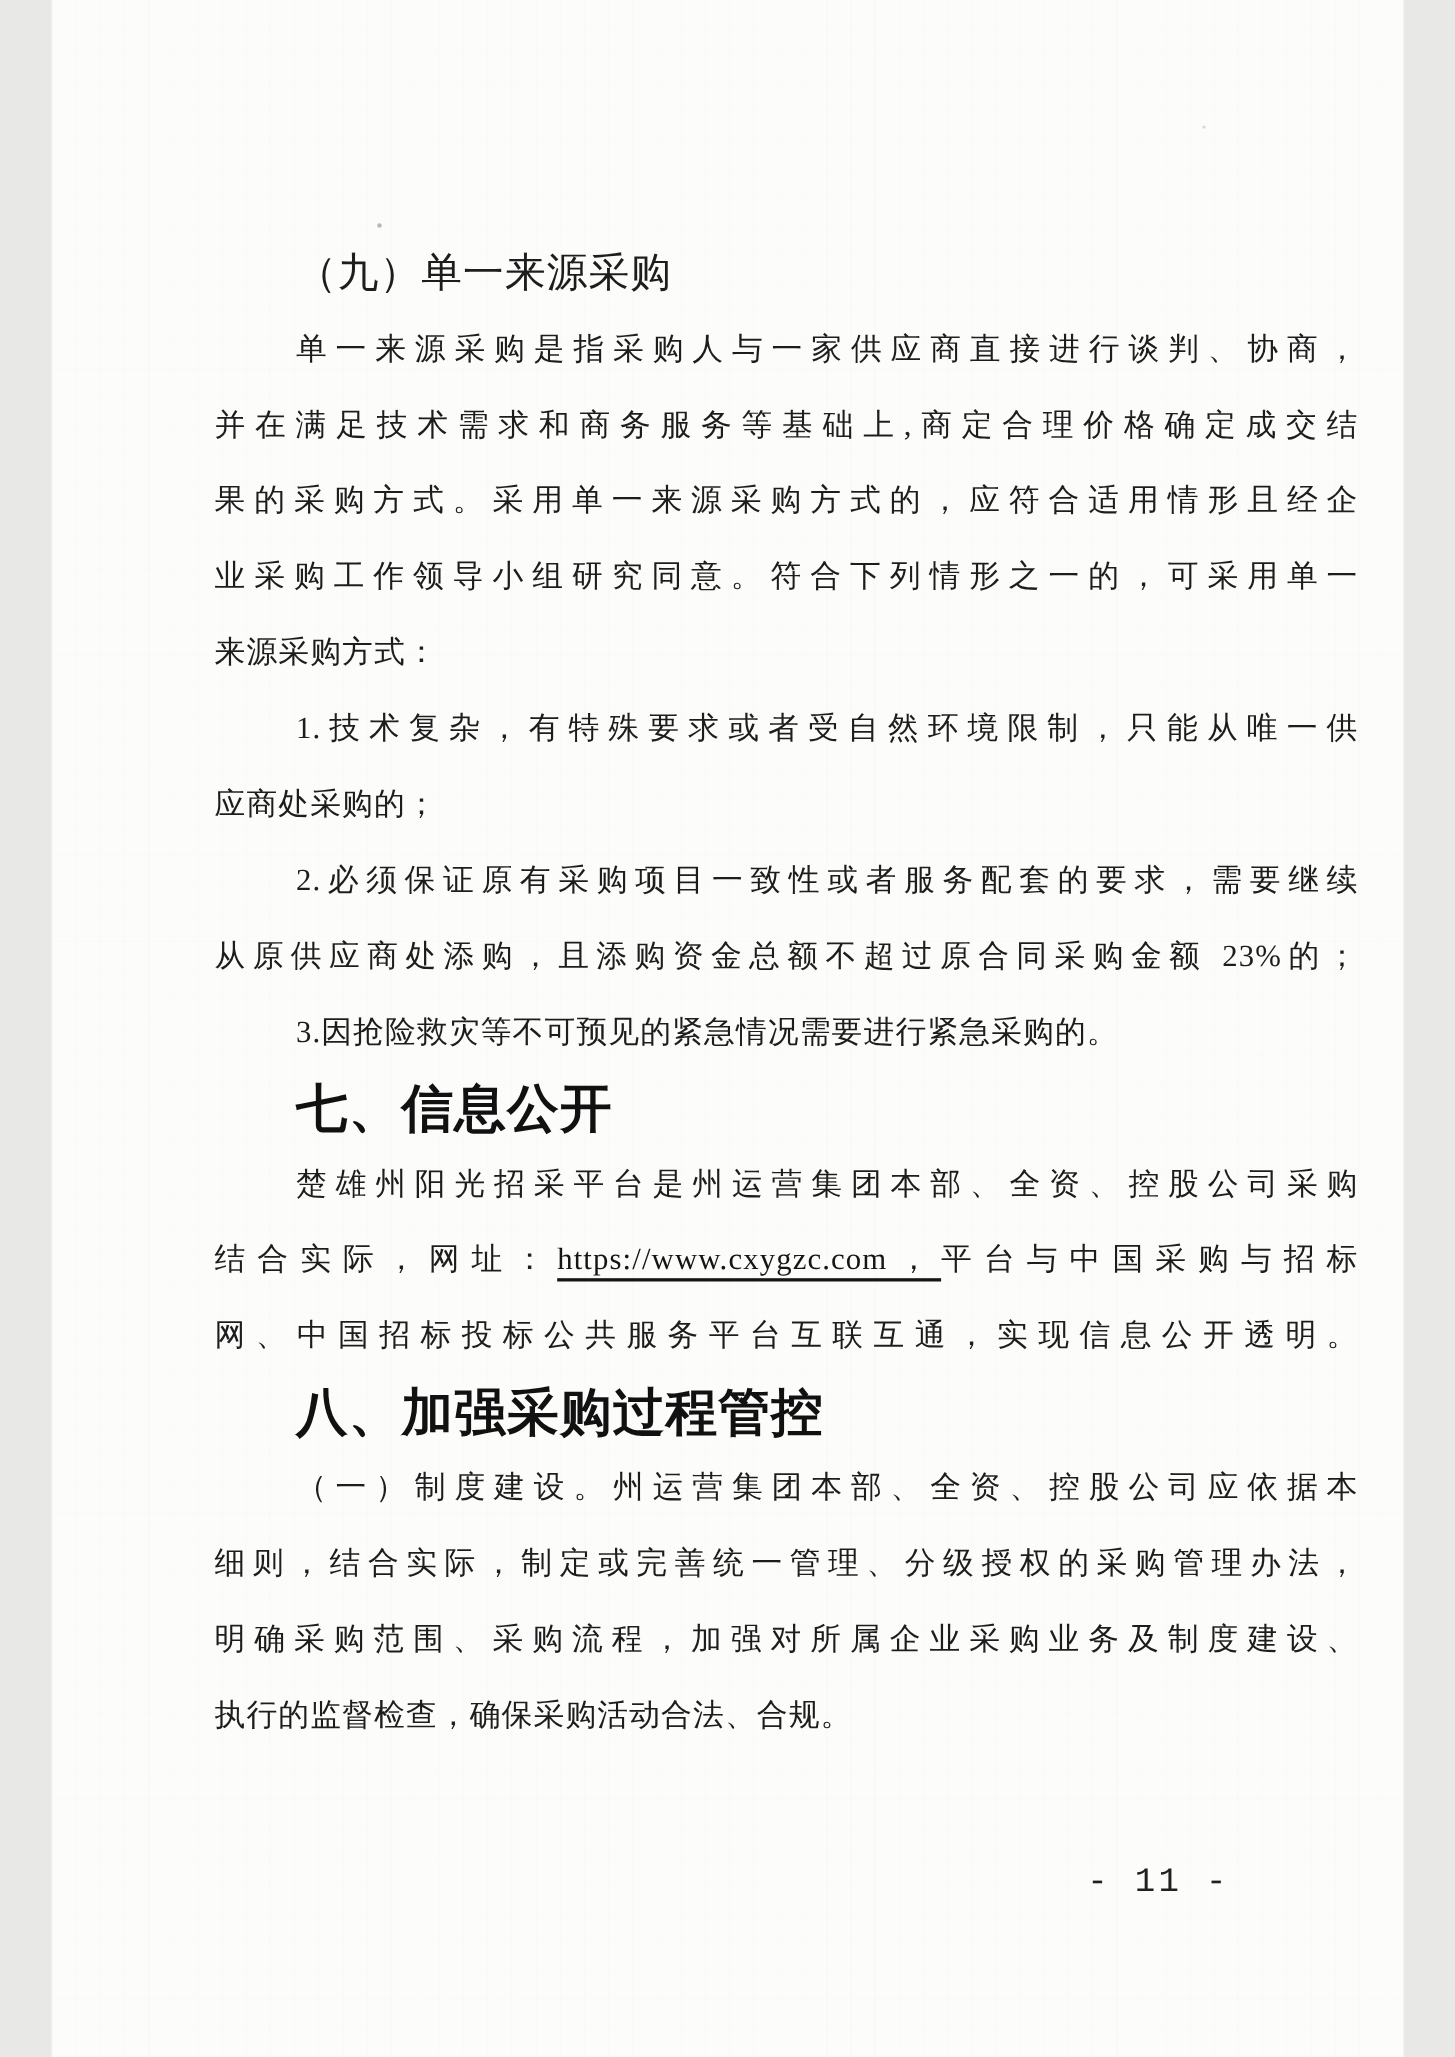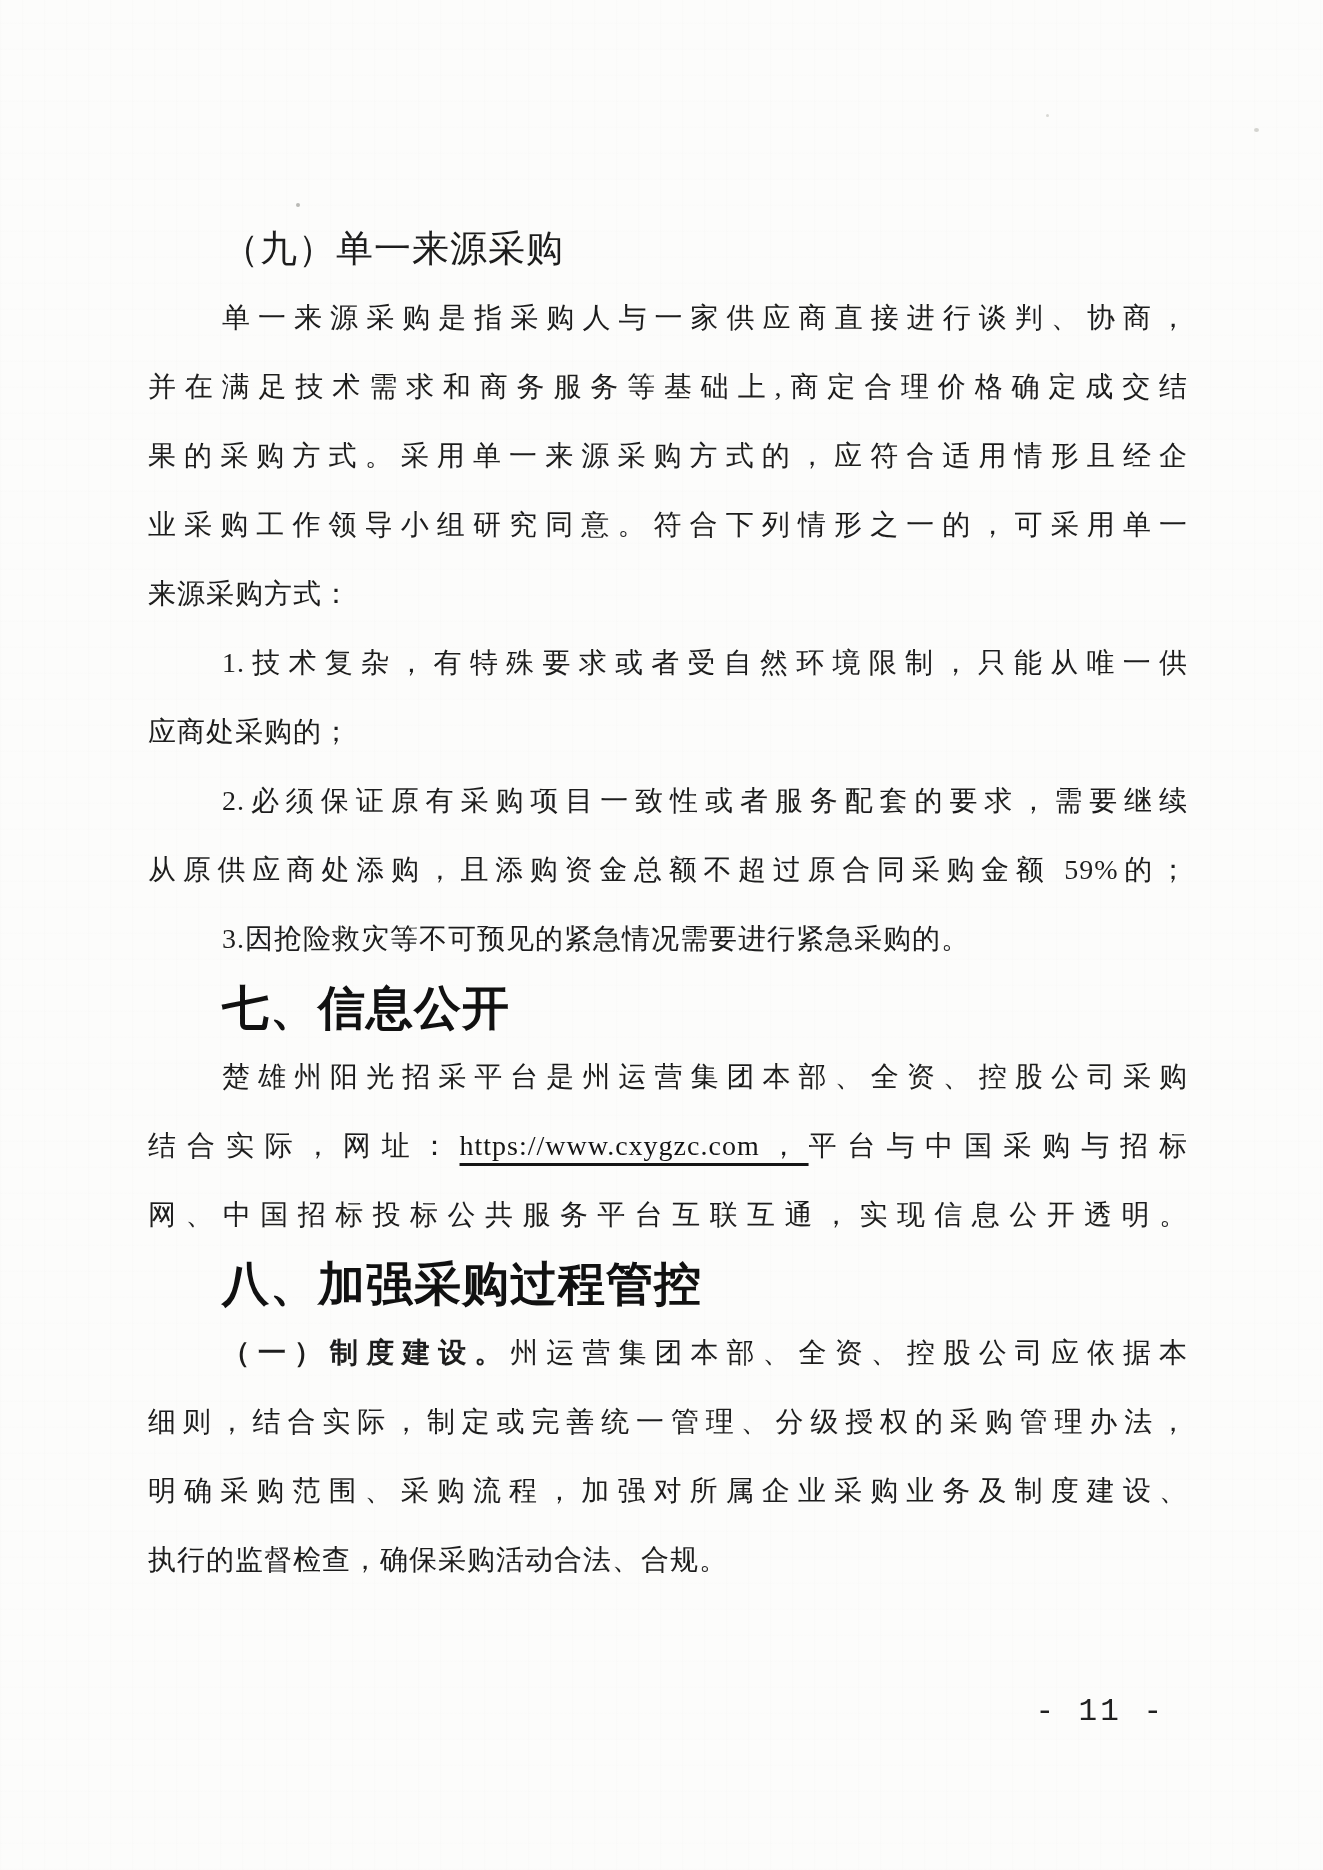--- a/index.html
+++ b/index.html
@@ -1,20 +1,20 @@
 <!DOCTYPE html>
 <html><head>
 <meta charset="utf-8">
 <style>
   html, body { margin: 0; padding: 0; }
   body { background: #e8e8e6; }
 
   .page {
     position: relative;
-    width: 1323px;
+    width: 1229px;
     height: 1870px;
     margin: 0 auto;
     background: #fcfcfb;
     background-image:
       repeating-linear-gradient(90deg, rgba(200,200,198,0.05) 0px, rgba(255,255,255,0) 2px, rgba(255,255,255,0) 22px),
       repeating-linear-gradient(0deg, rgba(205,205,203,0.04) 0px, rgba(255,255,255,0) 2px, rgba(255,255,255,0) 26px);
     overflow: hidden;
     color: #1b1b1b;
   }
 
@@ -46,21 +46,21 @@
 
   .heading-bold {
     font-family: "Liberation Sans", "DejaVu Sans", sans-serif;
     font-weight: 700;
     font-size: 47px;
     color: #111111;
   }
 
   .kai-heading { font-size: 37px; }
 
-  .bold-inline { font-weight: 700; margin-top: 38px; }
+  .bold-inline { font-weight: 400; margin-top: 38px; }
 
   .url {
     font-family: "Liberation Serif", "DejaVu Serif", serif;
     text-decoration: underline;
     text-decoration-thickness: 2.5px;
     text-underline-offset: 8px;
     color: #151515;
     margin-top: 35px;
   }
 
@@ -99,21 +99,21 @@
     <div class="line indent fill">单一来源采购是指采购人与一家供应商直接进行谈判、协商，</div>
     <div class="line fill">并在满足技术需求和商务服务等基础上,商定合理价格确定成交结</div>
     <div class="line fill">果的采购方式。采用单一来源采购方式的，应符合适用情形且经企</div>
     <div class="line fill">业采购工作领导小组研究同意。符合下列情形之一的，可采用单一</div>
     <div class="line">来源采购方式：</div>
 
     <div class="line indent fill">1.技术复杂，有特殊要求或者受自然环境限制，只能从唯一供</div>
     <div class="line">应商处采购的；</div>
 
     <div class="line indent fill">2.必须保证原有采购项目一致性或者服务配套的要求，需要继续</div>
-    <div class="line fill">从原供应商处添购，且添购资金总额不超过原合同采购金额 59%的；</div>
+    <div class="line fill">从原供应商处添购，且添购资金总额不超过原合同采购金额 23%的；</div>
 
     <div class="line indent">3.因抢险救灾等不可预见的紧急情况需要进行紧急采购的。</div>
 
     <div class="line indent heading-bold">七、信息公开</div>
 
     <div class="line indent fill">楚雄州阳光招采平台是州运营集团本部、全资、控股公司采购</div>
 
     <div class="line fill"><span>结合实际，网址：</span><span class="url">https://www.cxygzc.com，</span><span>平台与中国采购与招标</span></div>
 
     <div class="line fill">网、中国招标投标公共服务平台互联互通，实现信息公开透明。</div>

